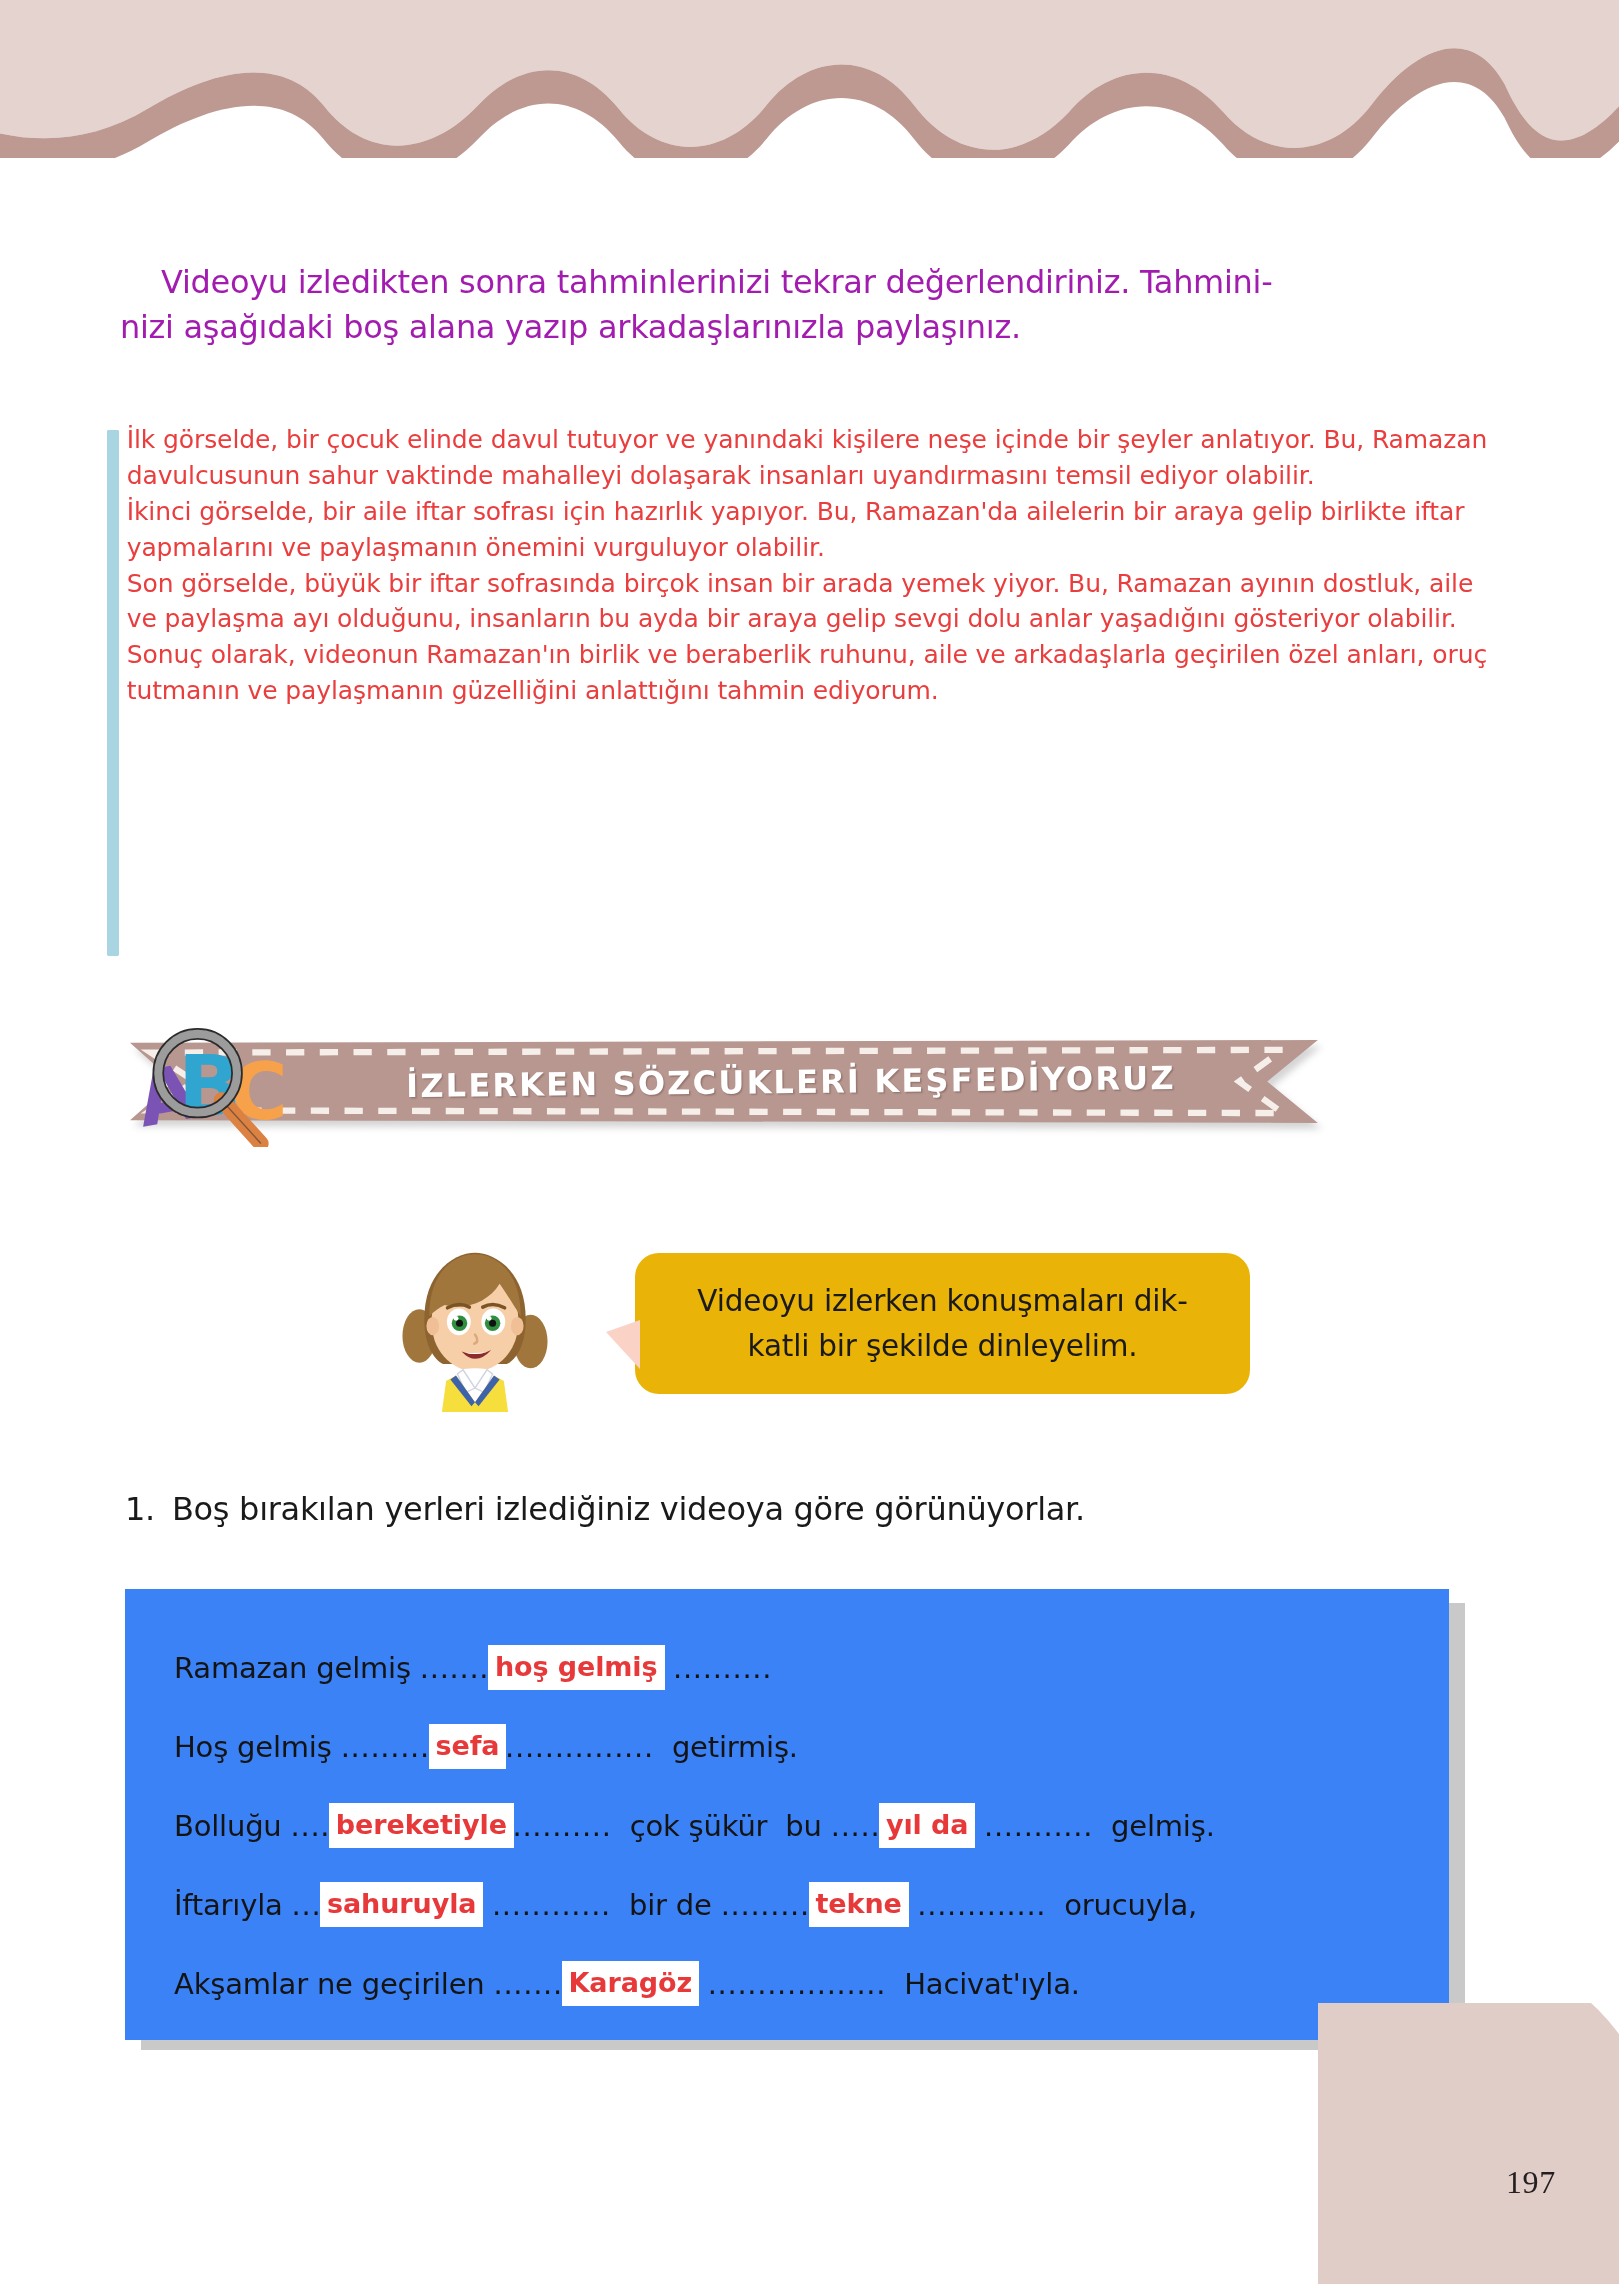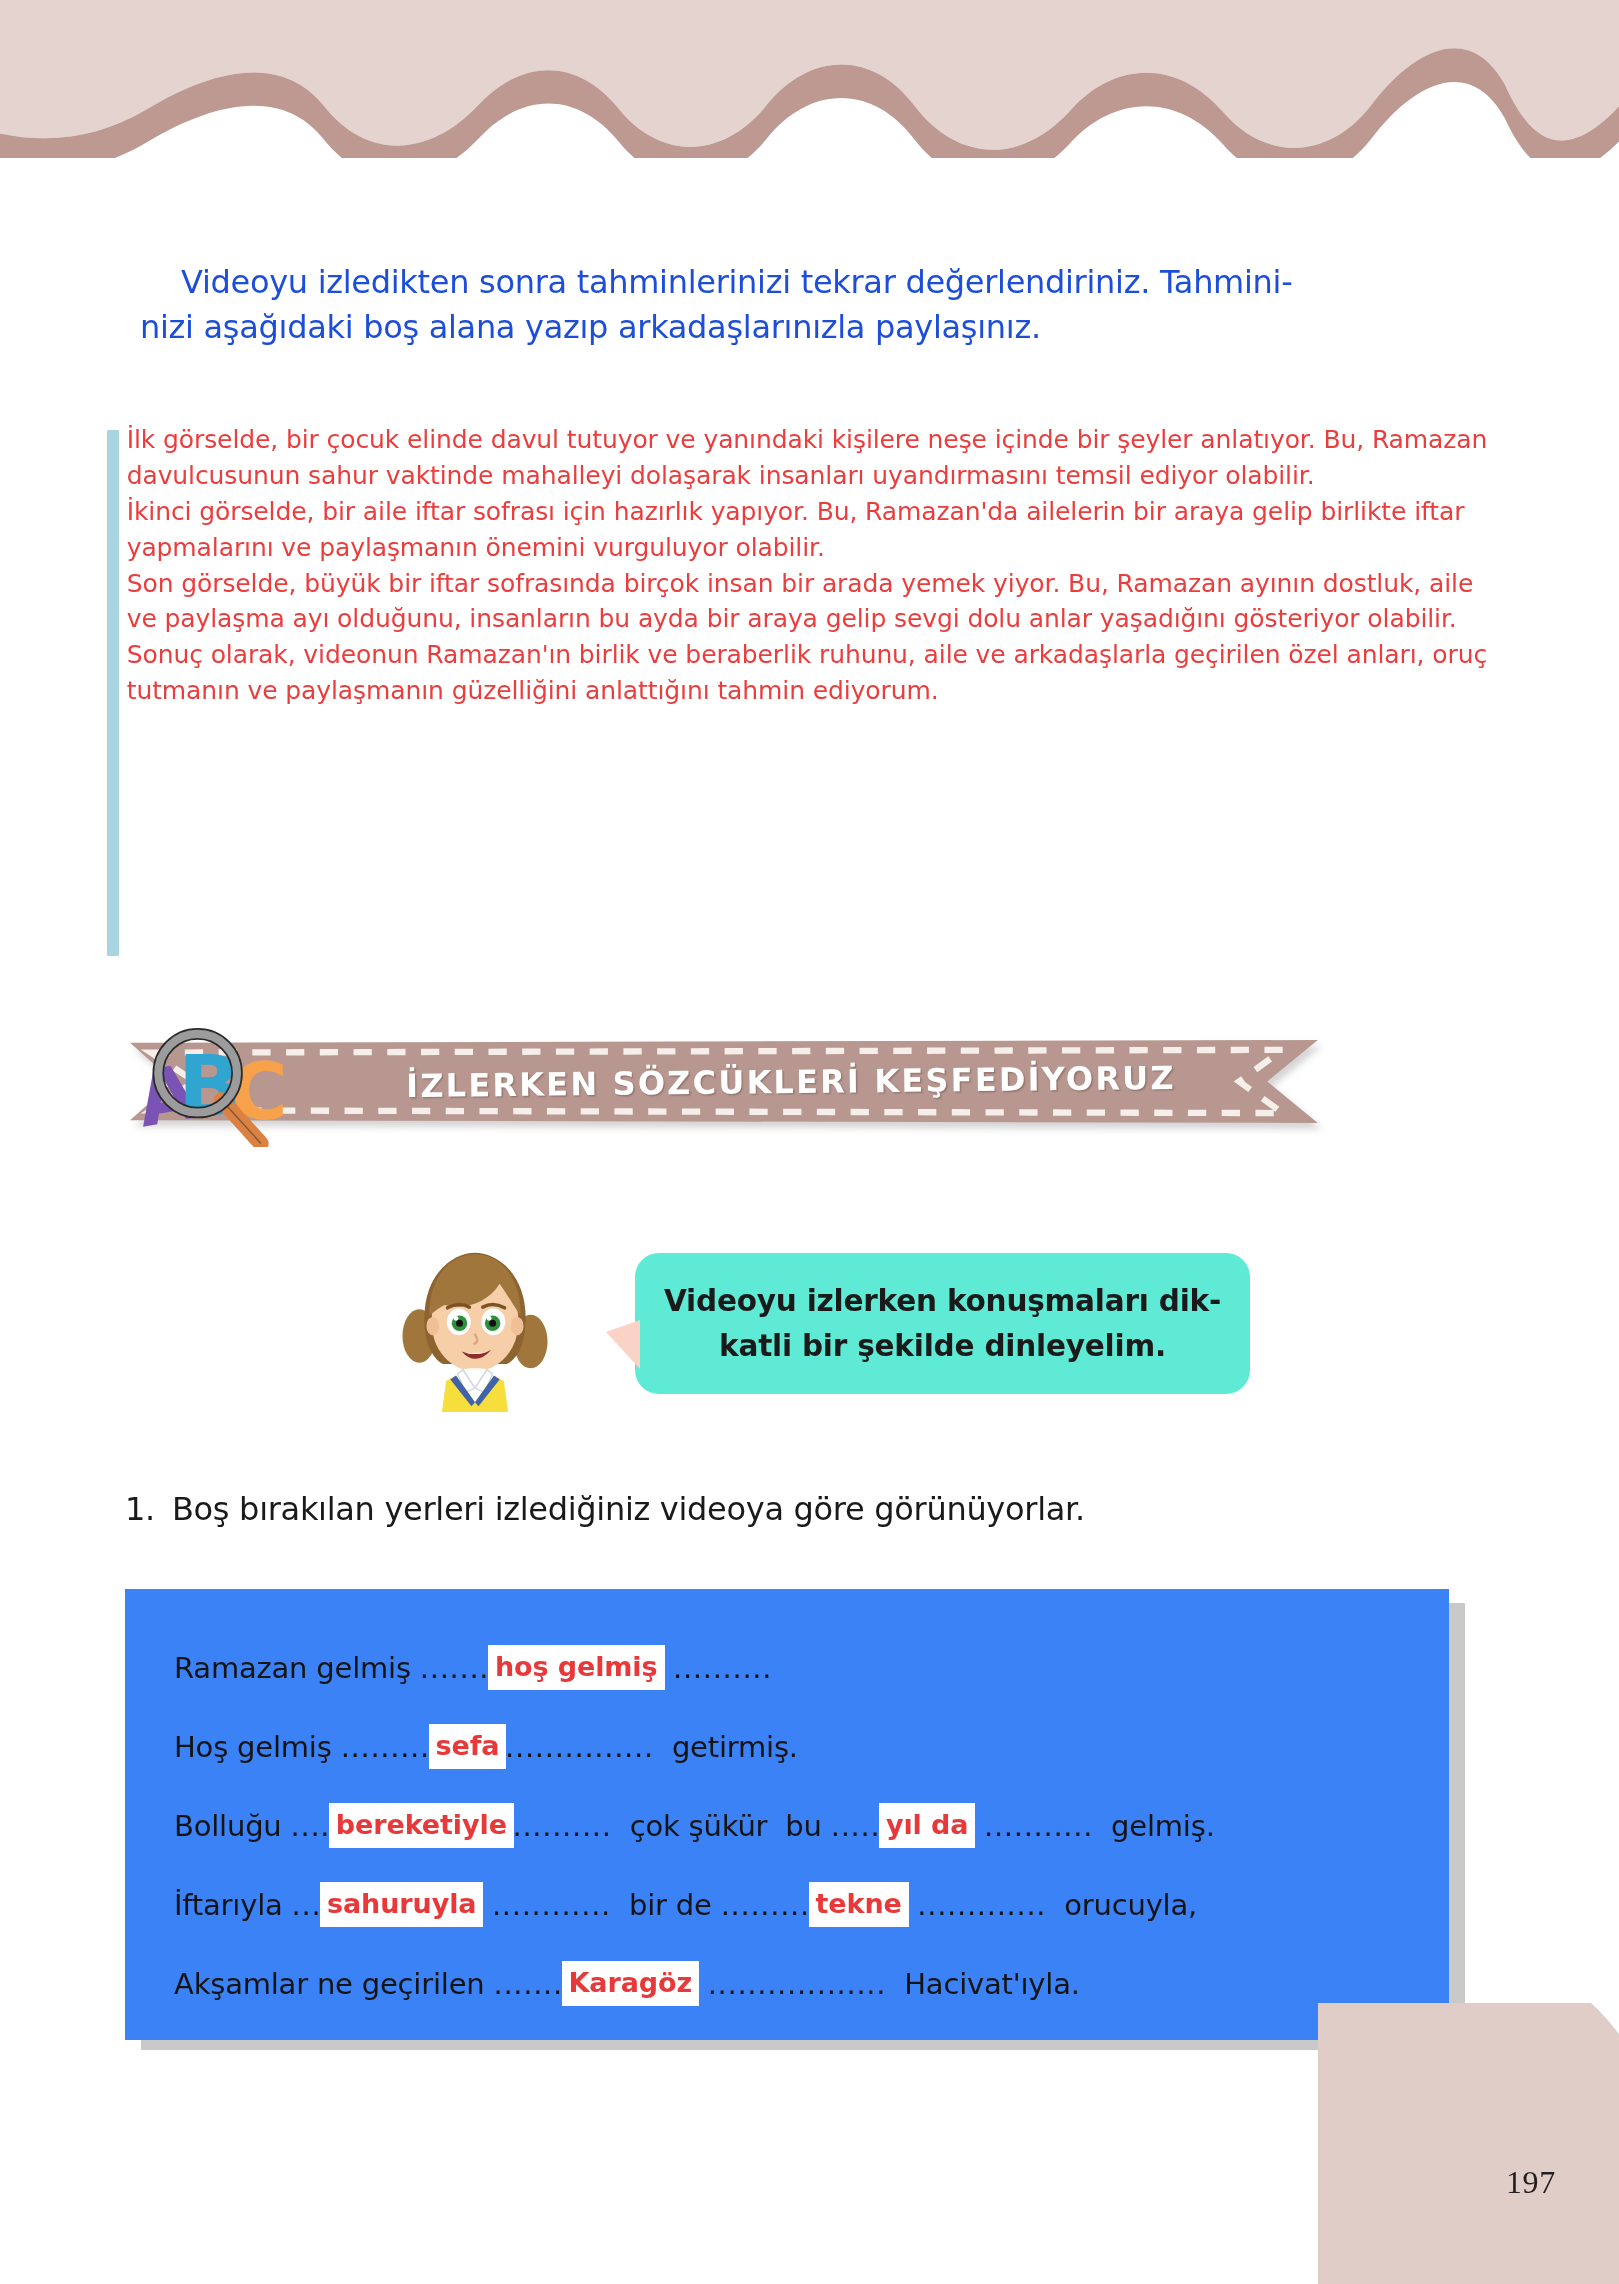--- a/index.html
+++ b/index.html
@@ -53,24 +53,23 @@
   }
 
   
   #intro-paragraph {
     position: absolute;
     left: 120px;
     top: 260px;
     width: 1399px;
     font-size: 32px;
     line-height: 1.42;
-    color: #1d4ed8;
+    color: #a21caf;
     font-family: "DejaVu Sans", sans-serif;
     letter-spacing: -0.3px;
-    margin-left: 20px;
   }
   #intro-paragraph .indent { display: inline-block; width: 41px; }
 
   
   #answer-block {
     position: absolute;
     left: 107px;
     top: 422px;
     width: 1385px;
   }
@@ -139,27 +138,26 @@
     top: 1243px;
     width: 148px;
     height: 169px;
   }
   #speech-bubble {
     position: absolute;
     left: 635px;
     top: 1253px;
     width: 615px;
     height: 141px;
-    background: #5eead4;
+    background: #eab308;
     border-radius: 24px;
     display: flex;
     align-items: center;
     justify-content: center;
     text-align: center;
-    font-weight: bold;
   }
   #speech-bubble .tail {
     position: absolute;
     left: -29.5px;
     top: 67px;
     width: 0; height: 0;
     border-top: 12.7px solid transparent;
     border-bottom: 37px solid transparent;
     border-right: 34px solid #fbd3c6;
   }

